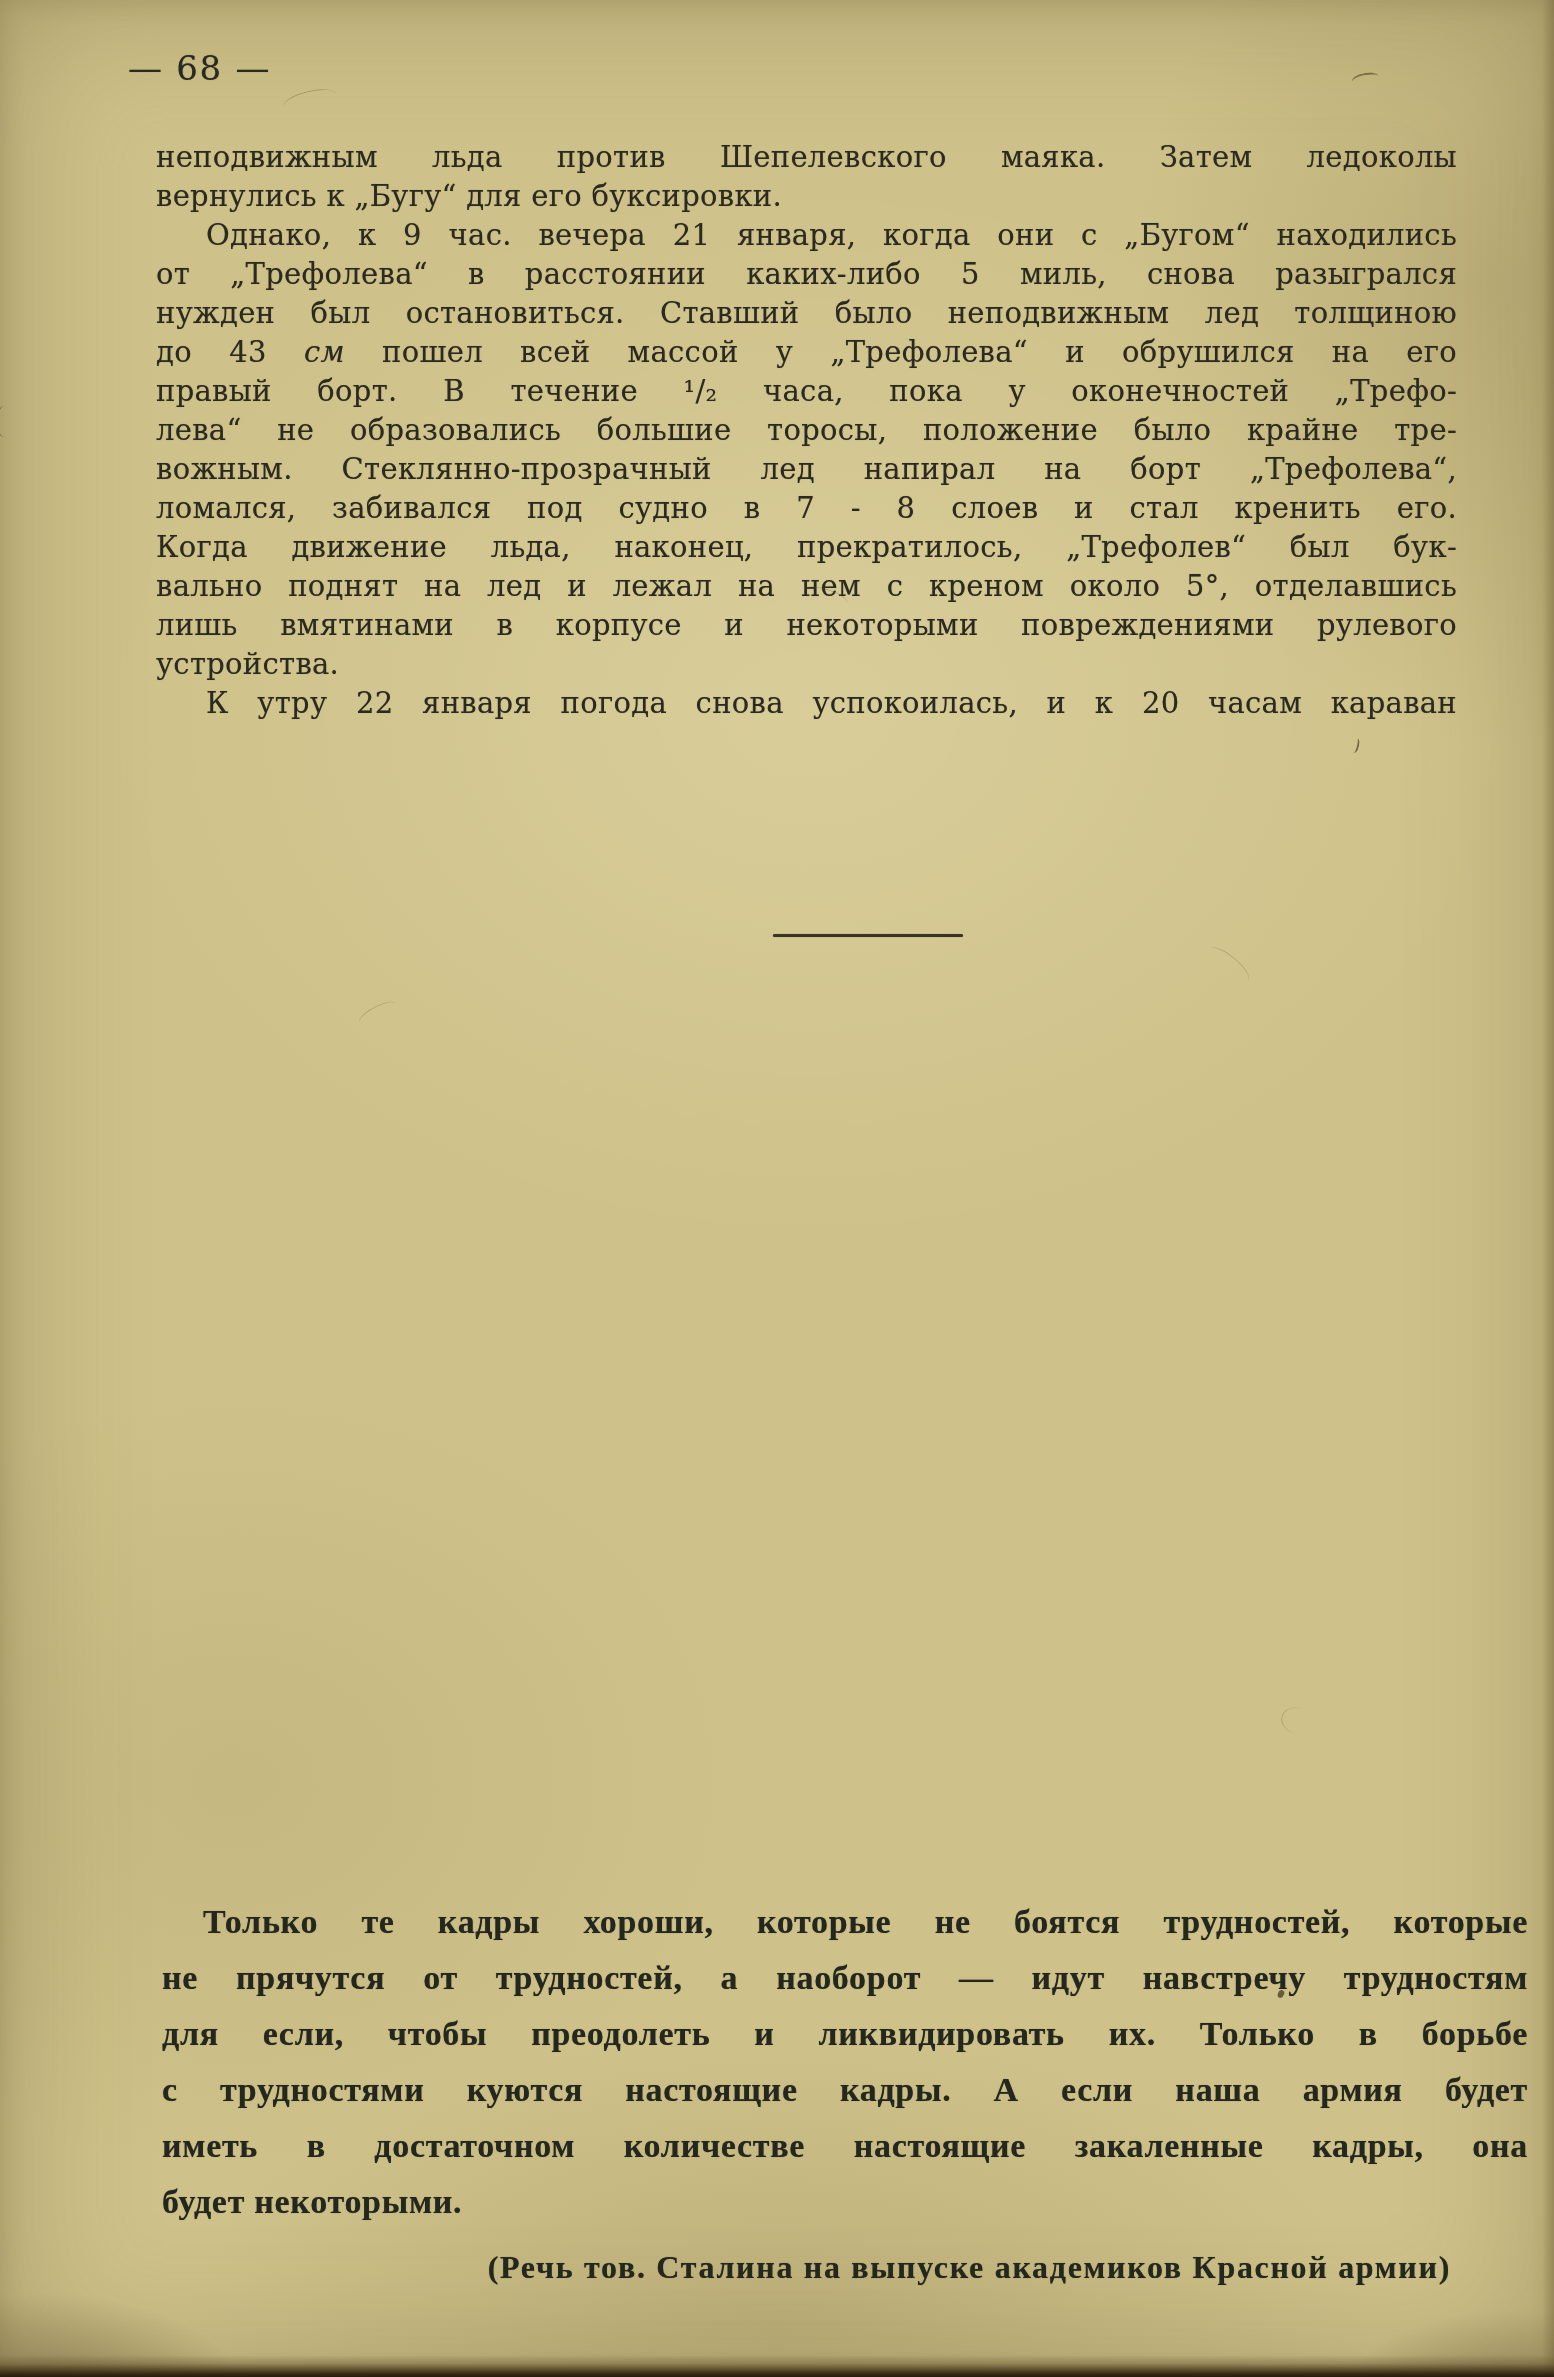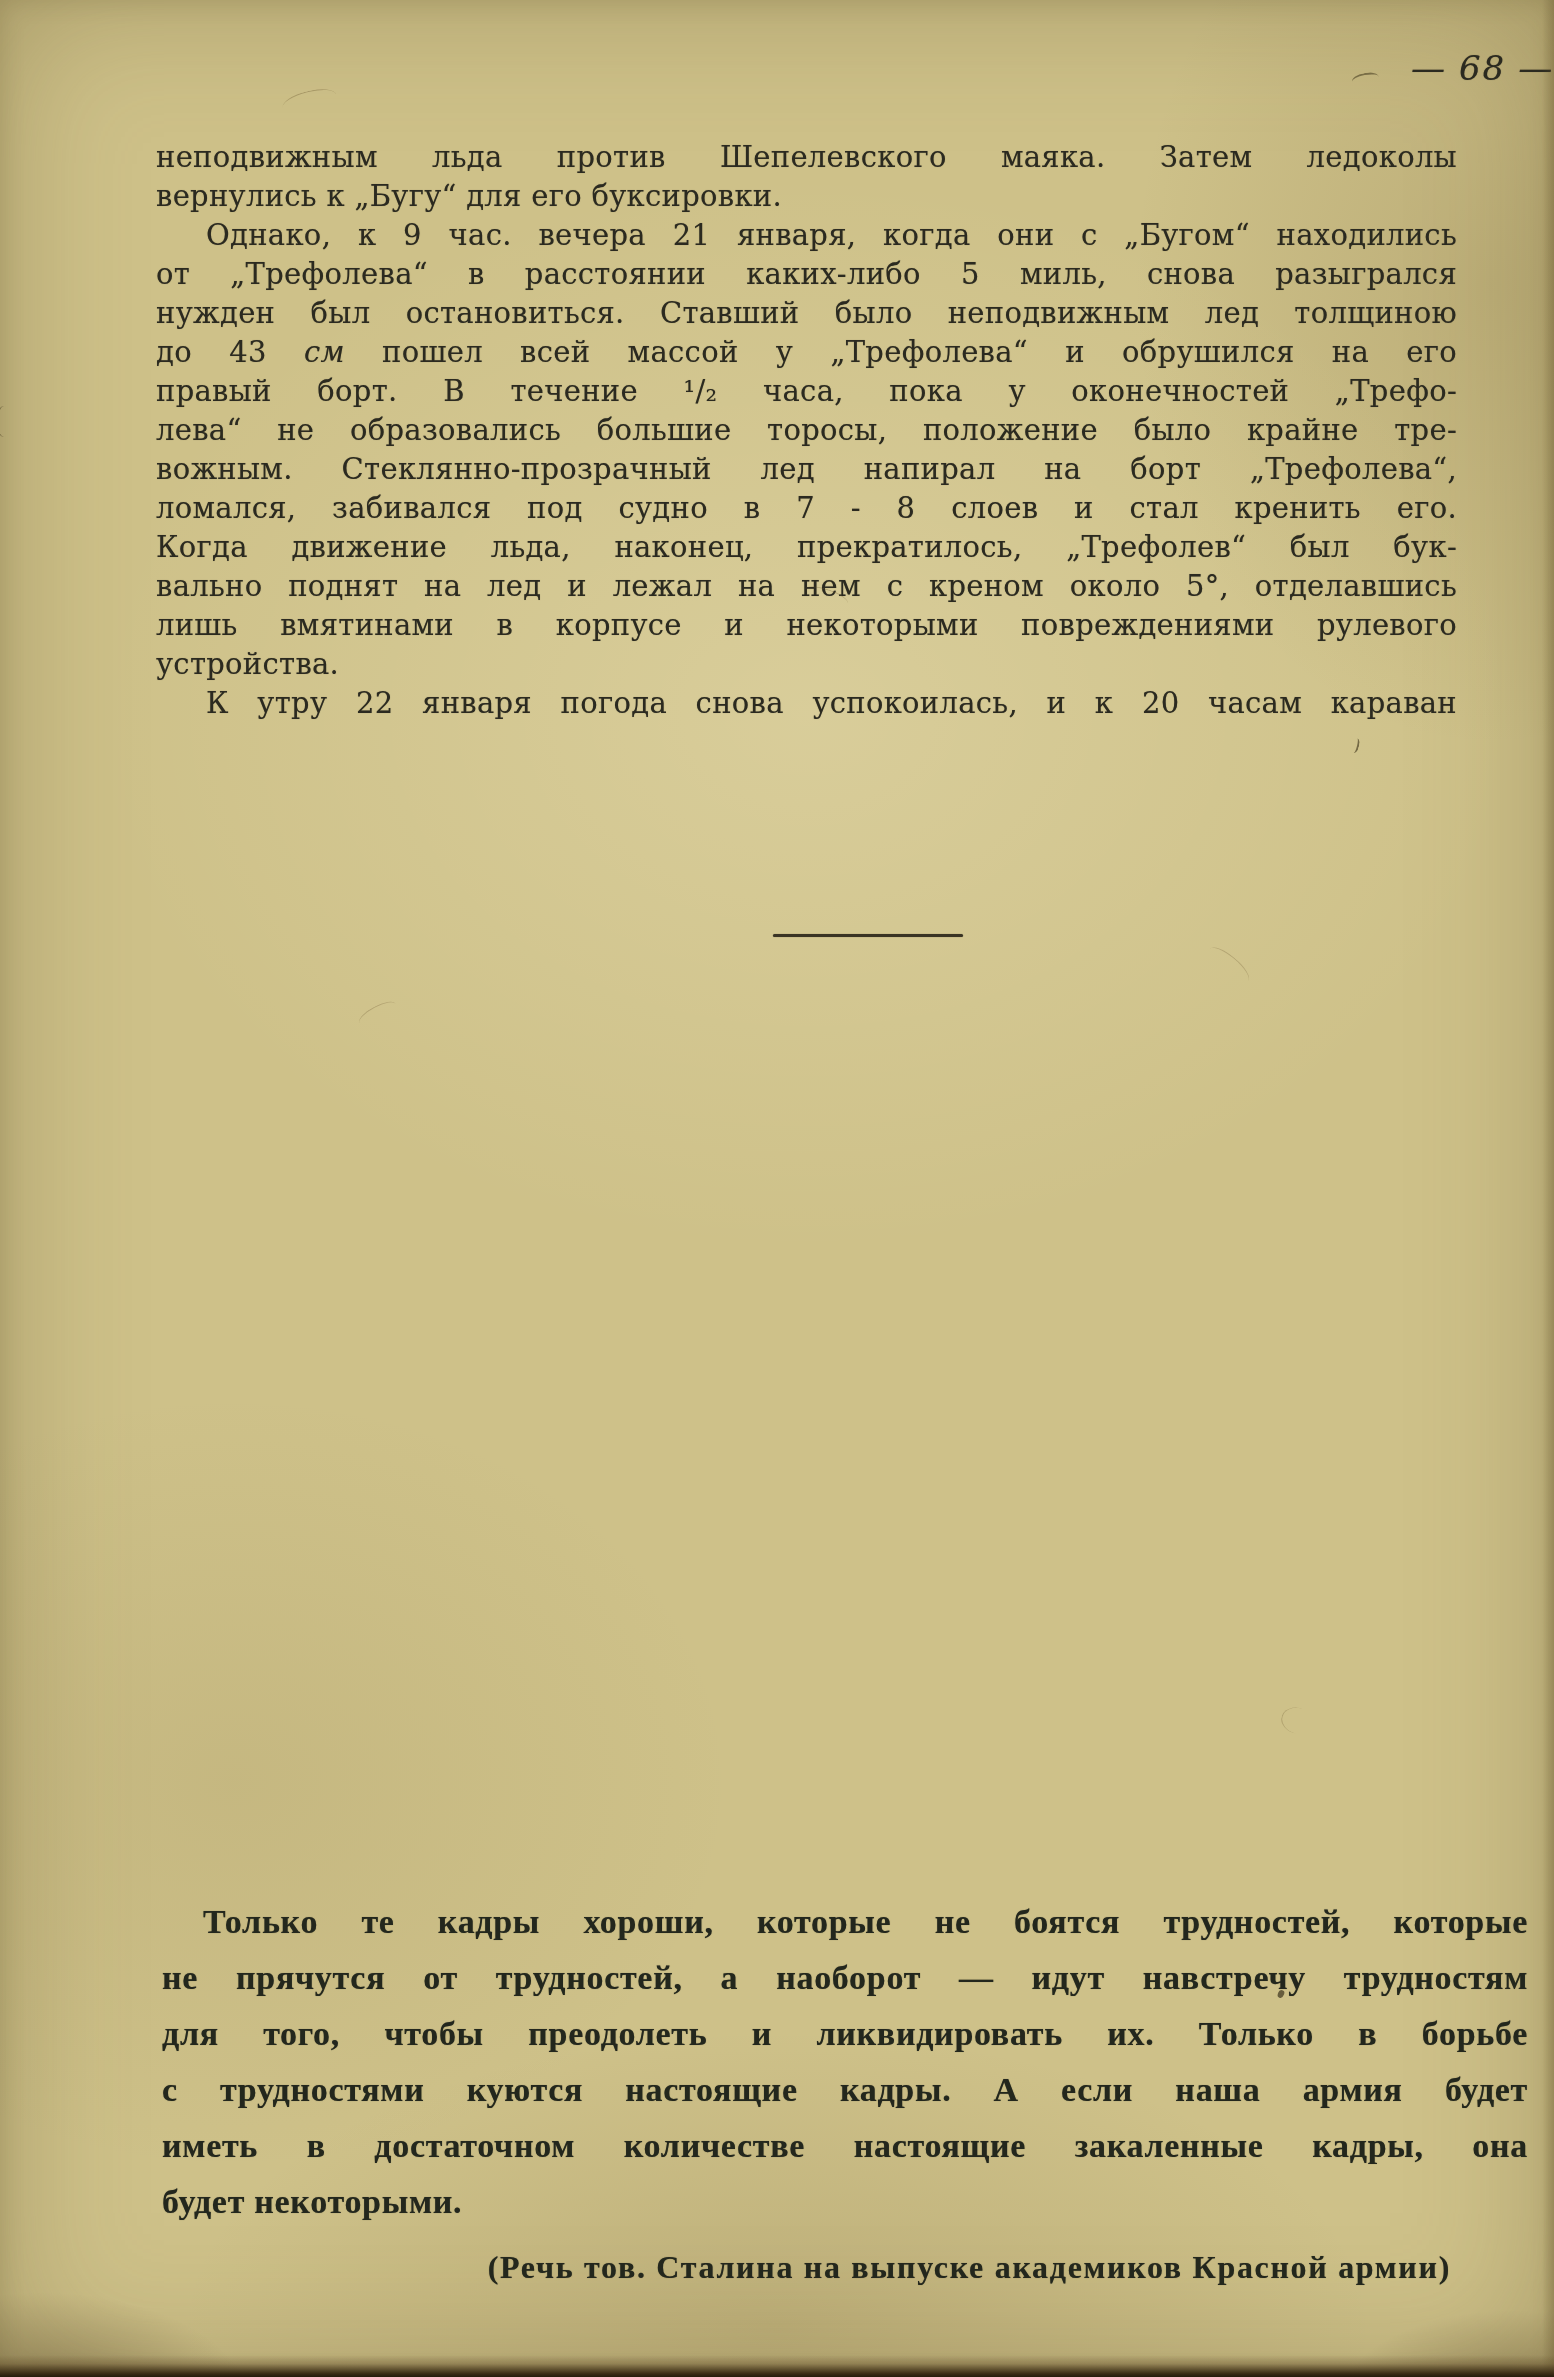--- a/index.html
+++ b/index.html
@@ -18,24 +18,23 @@
     background:
       radial-gradient(ellipse 1025px 769px at 52% 30%, rgba(255,248,214,0.22), rgba(255,248,214,0) 70%),
       radial-gradient(ellipse 769px 598px at 15% 75%, rgba(120,100,52,0.10), rgba(120,100,52,0) 65%),
       radial-gradient(ellipse 598px 769px at 96% 12%, rgba(110,90,45,0.18), rgba(110,90,45,0) 60%),
       radial-gradient(ellipse 854px 427px at 50% 98%, rgba(105,85,42,0.16), rgba(105,85,42,0) 70%),
       var(--paper);
     box-shadow: inset 0 0 137px rgba(92,76,38,0.35), inset 0 0 24px rgba(92,76,38,0.22);
   }
   .page-number{
     position:absolute;top:48px;left:0;width:1554px;
-    text-align:right;text-indent:128px;
+    text-align:left;text-indent:128px;
     font-size:34px;color:var(--ink);letter-spacing:1.7px;
     text-shadow:0 0 0.9px rgba(20,18,10,0.4);
-    font-style:italic;
   }
   .body-text{
     position:absolute;top:138px;left:156px;width:1301px;
     font-size:29px;line-height:39px;color:var(--ink);
     letter-spacing:0.3px;
     text-shadow:0 0 0.9px rgba(20,18,10,0.35);
   }
   .line{text-align:justify;text-align-last:justify;}
   .line.no-just{text-align-last:left;}
   .line.indent{text-indent:50px;}
@@ -111,21 +110,21 @@
       <div class="line">лишь вмятинами в корпусе и некоторыми повреждениями рулевого</div>
       <div class="line no-just">устройства.</div>
       <div class="line indent">К утру 22 января погода снова успокоилась, и к 20 часам караван</div>
     </div>
 
   <div class="divider"></div>
 
   <div class="quote">
       <div class="line indent">Только те кадры хороши, которые не боятся трудностей, которые</div>
       <div class="line">не прячутся от трудностей, а наоборот — идут навстречу трудностям</div>
-      <div class="line">для того, чтобы преодолеть и ликвидировать их. Только в борьбе</div>
+      <div class="line">для если, чтобы преодолеть и ликвидировать их. Только в борьбе</div>
       <div class="line">с трудностями куются настоящие кадры. А если наша армия будет</div>
       <div class="line">иметь в достаточном количестве настоящие закаленные кадры, она</div>
       <div class="line no-just">будет некоторыми.</div>
     </div>
 
   <div class="attribution">(Речь тов. Сталина на выпуске академиков Красной армии)</div>
 
   <div class="speck speck-squiggle"></div>
   <div class="speck speck-apostrophe"></div>
   <div class="speck speck-paren"></div>

